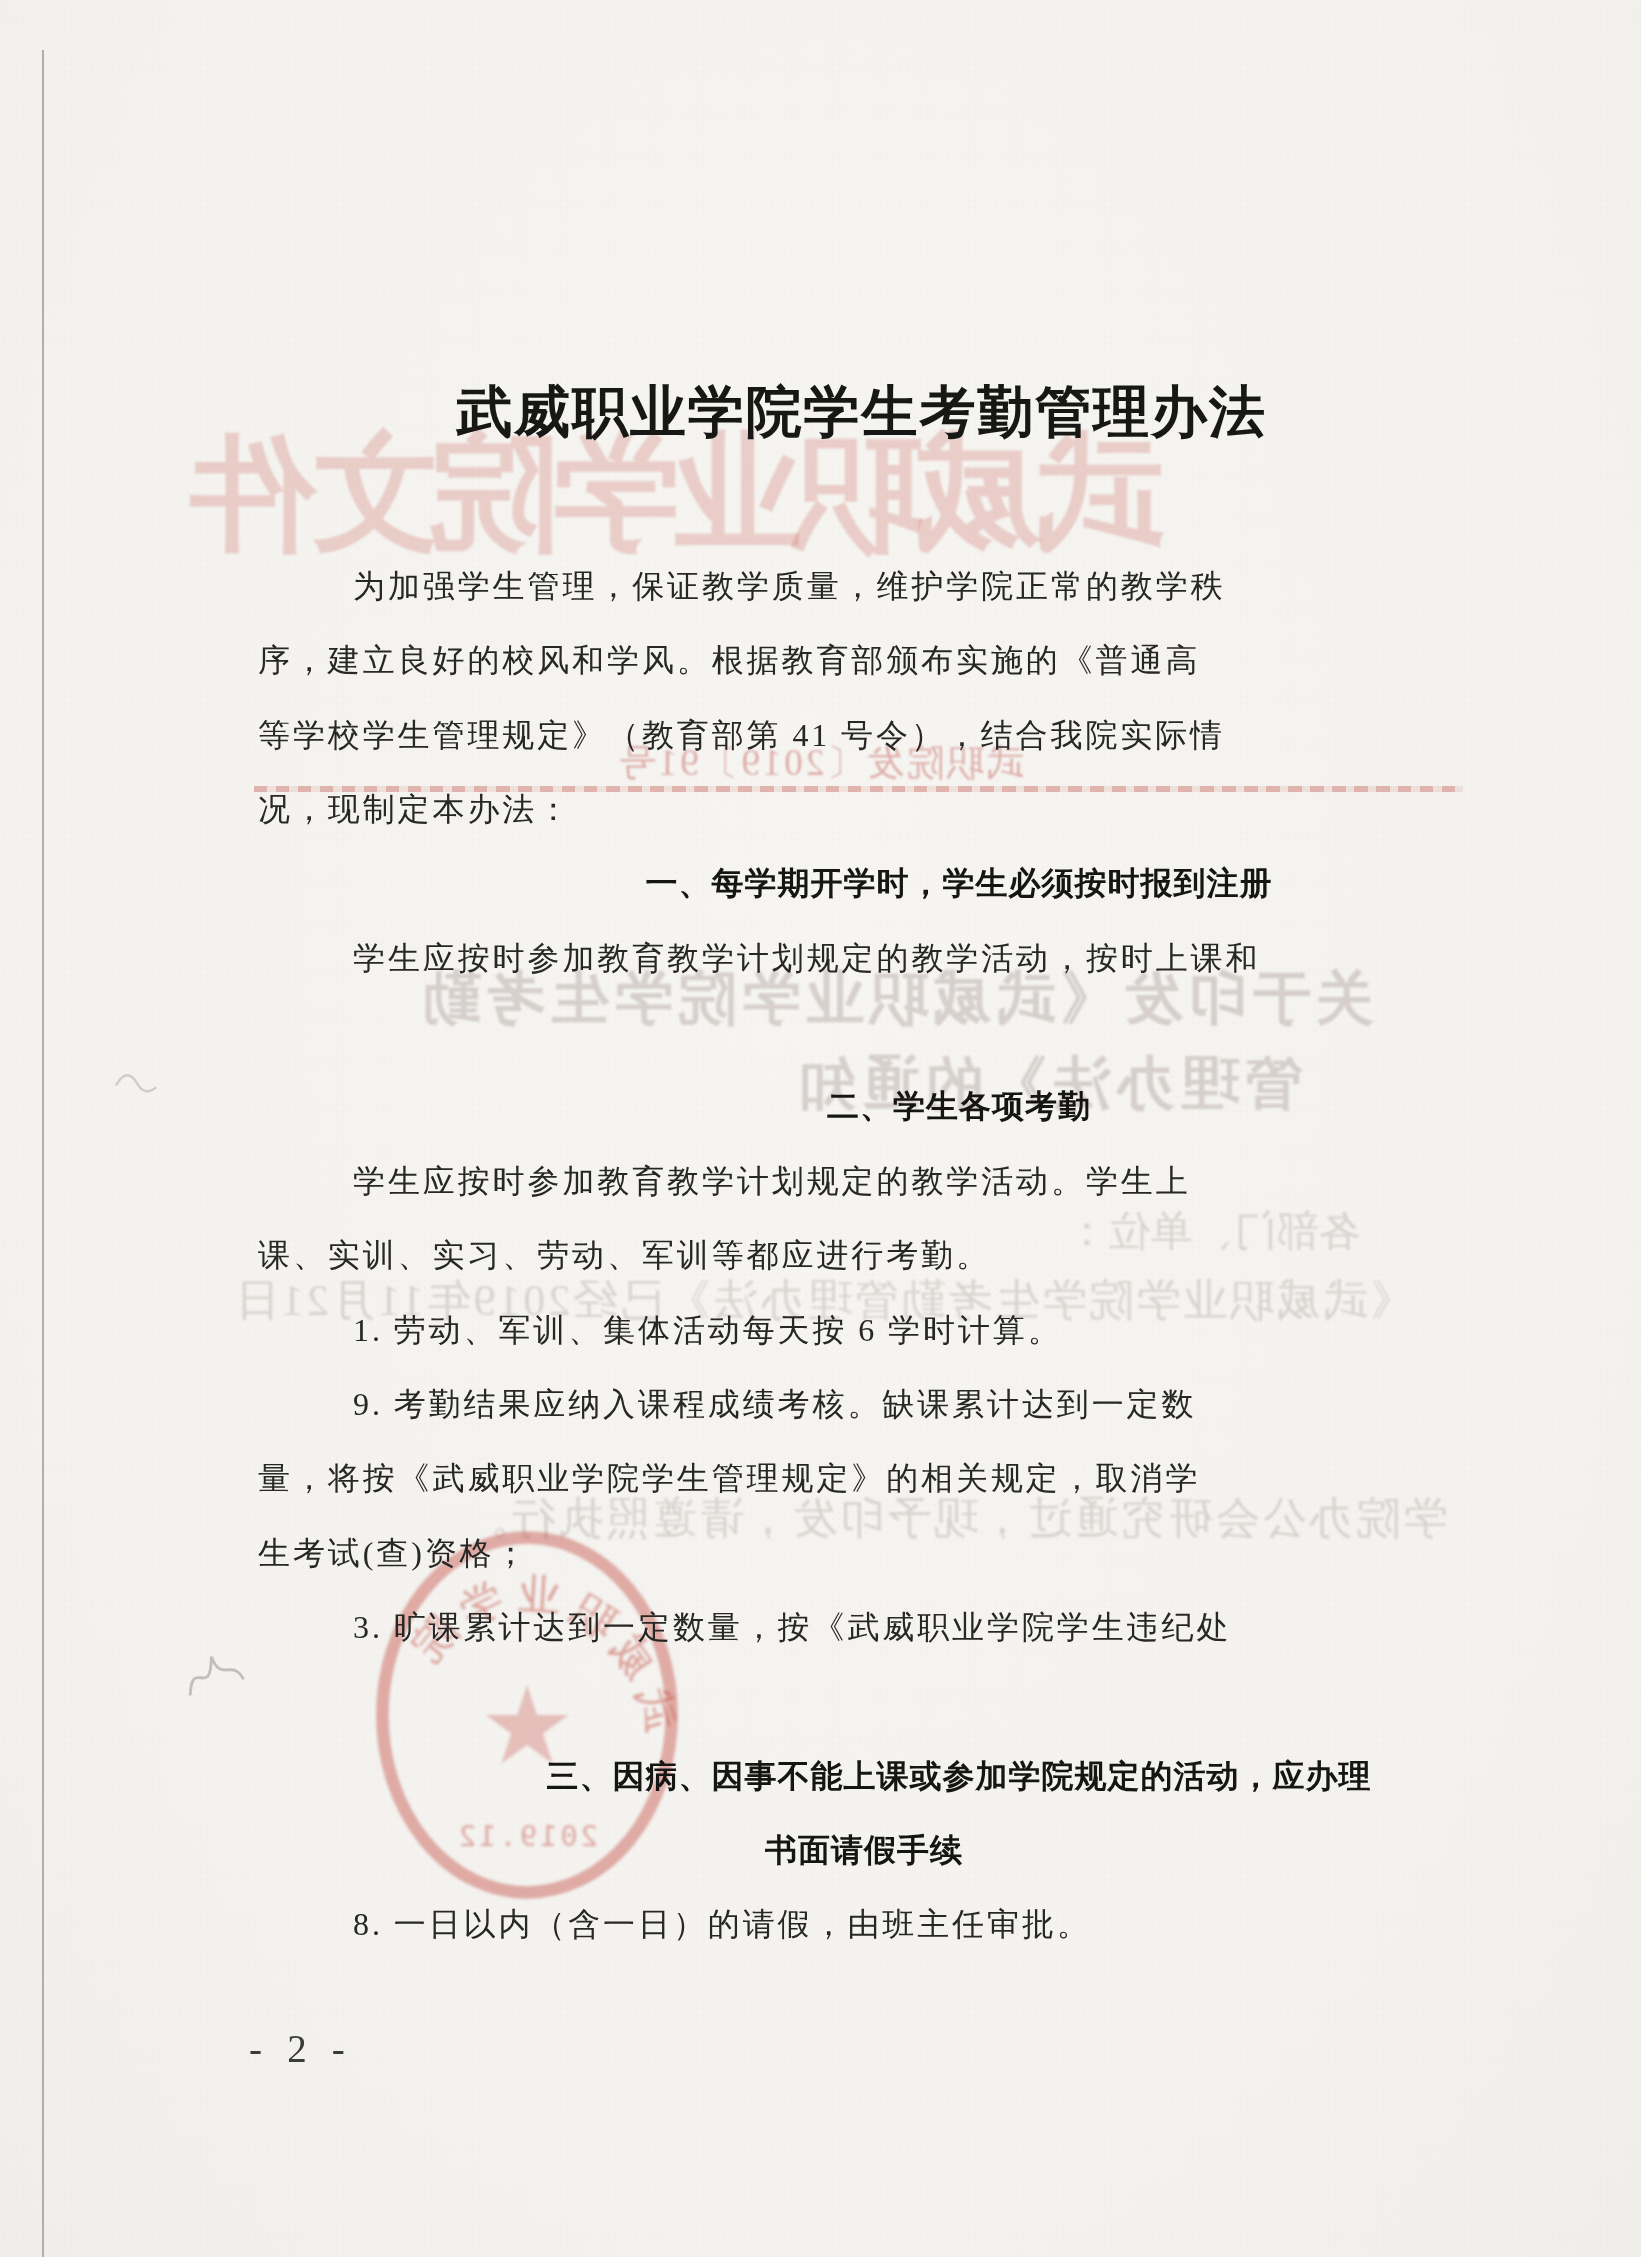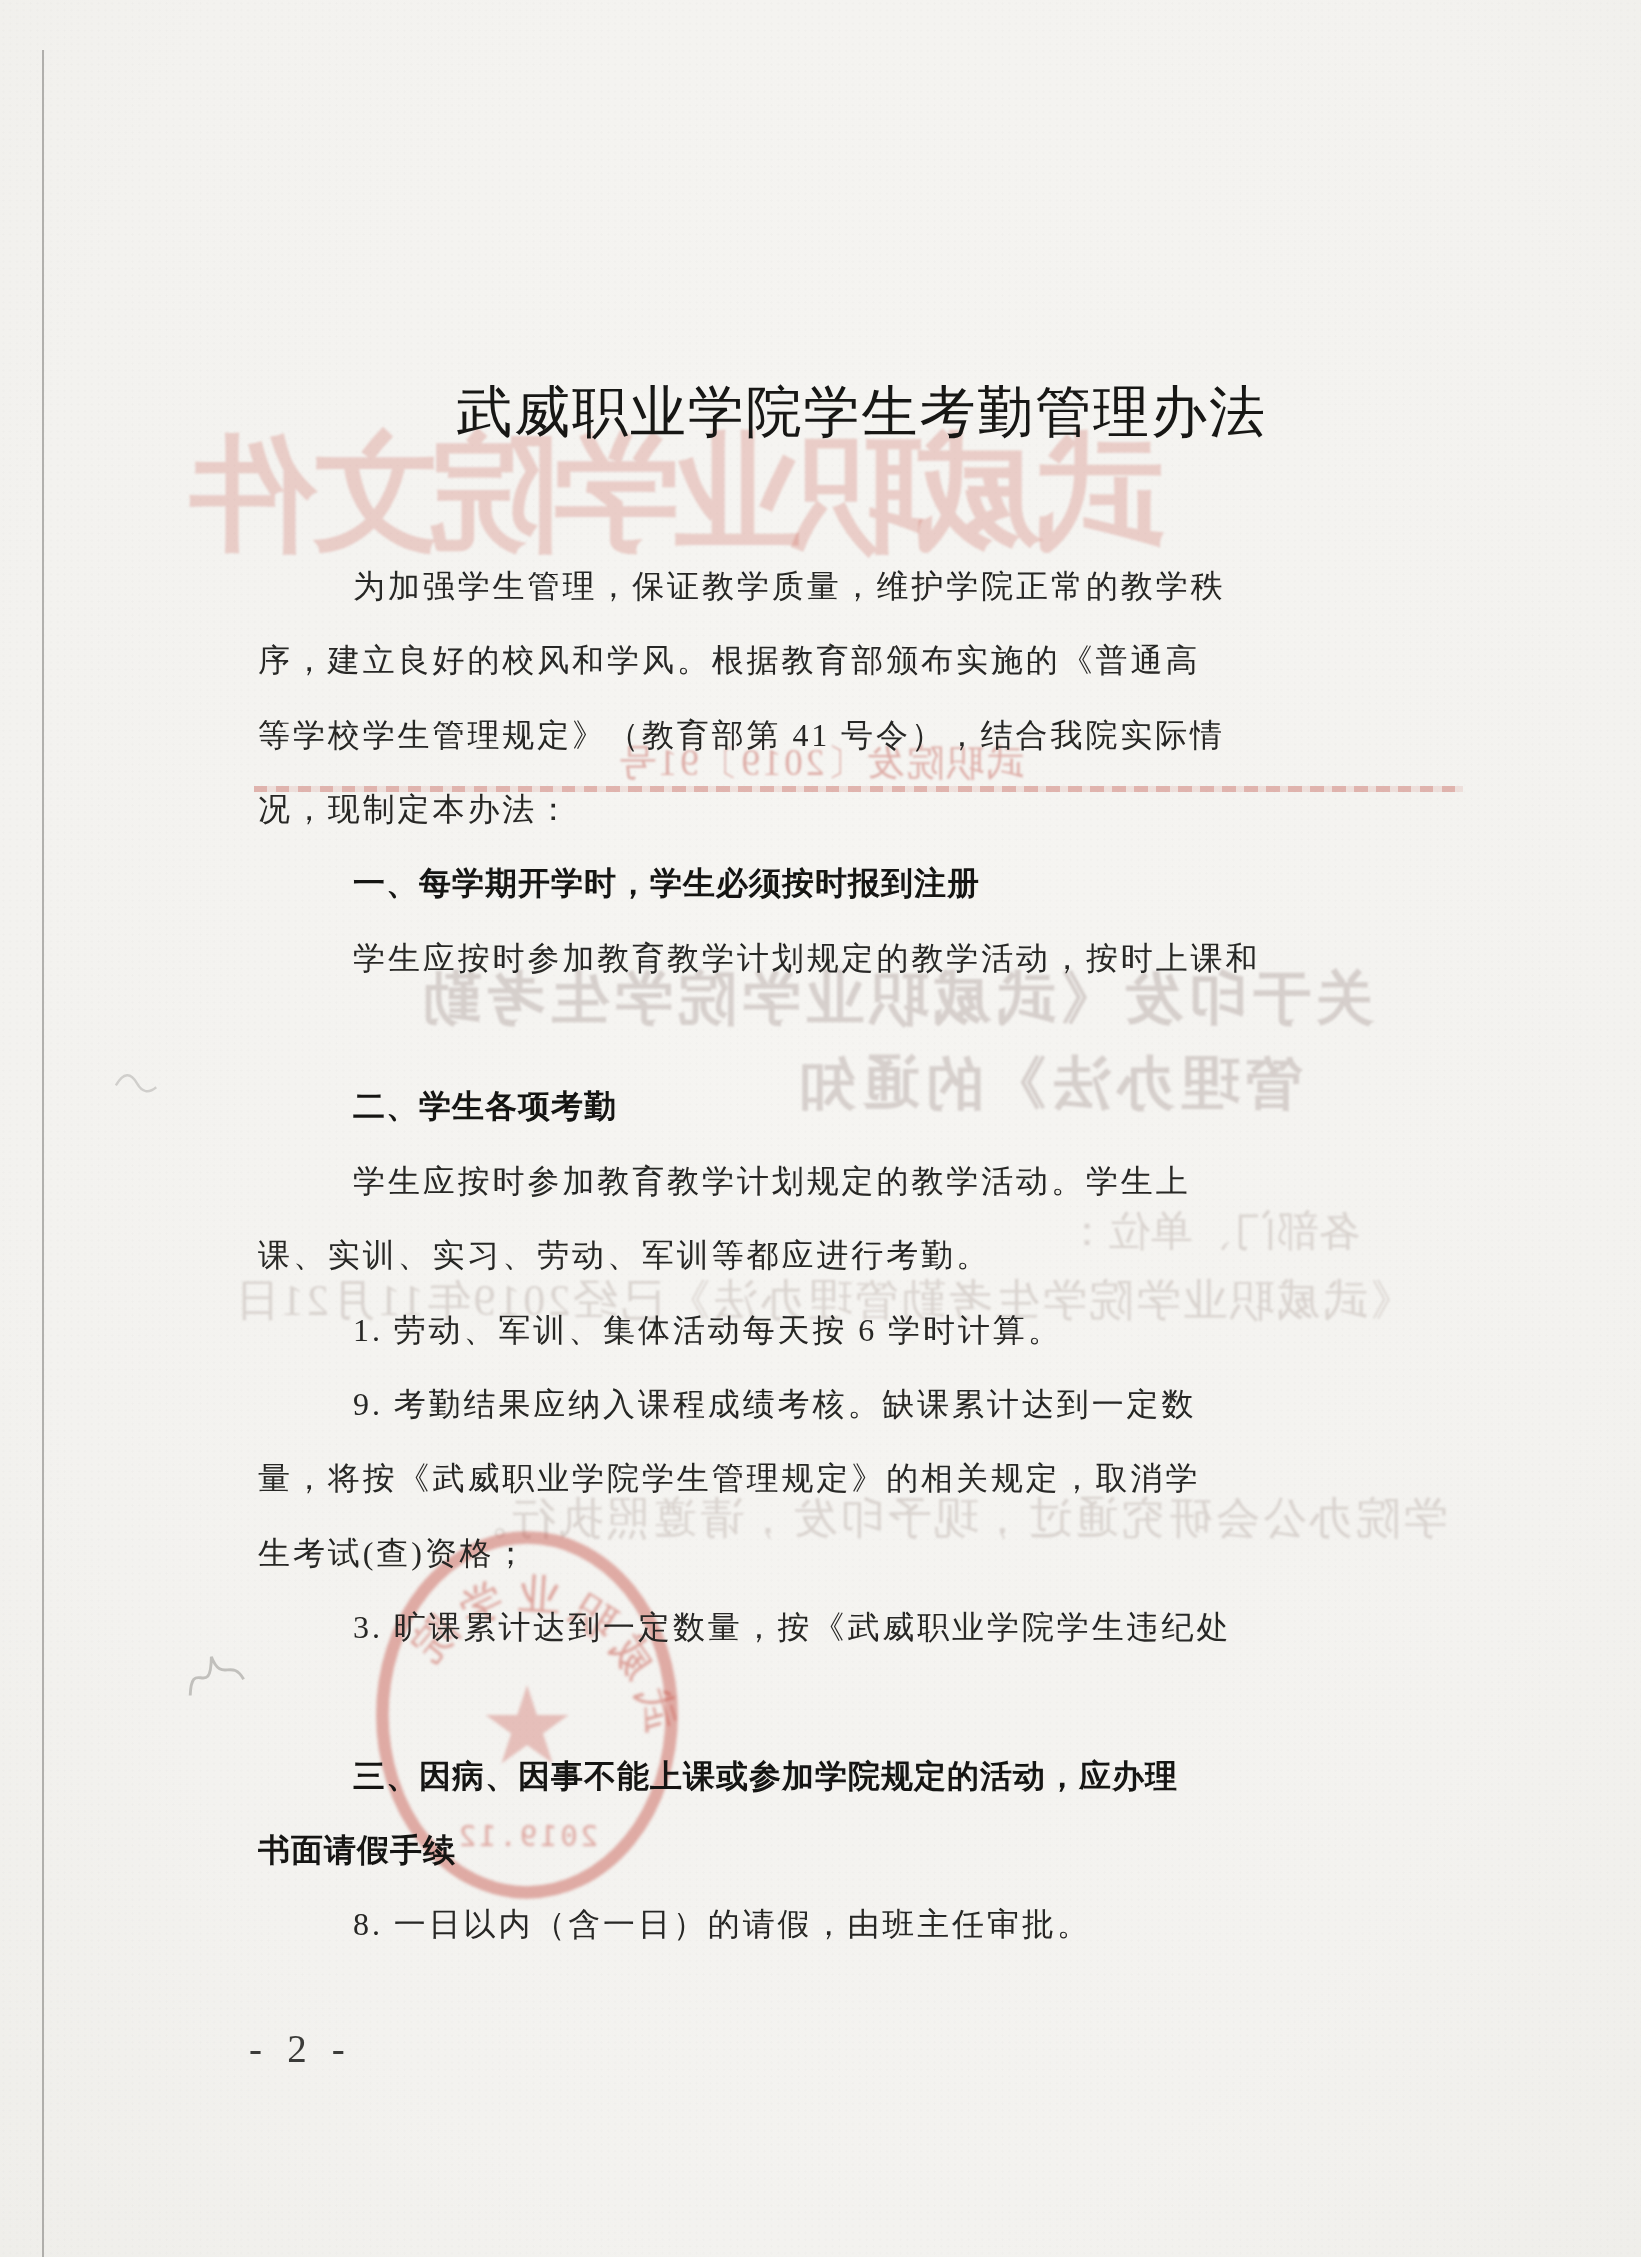--- a/index.html
+++ b/index.html
@@ -52,32 +52,32 @@
   
   .seal{
     position:absolute;left:365px;top:1524px;width:324px;height:382px;
     transform:scaleX(-1);filter:blur(1.4px);
   }
   
   .title{
     position:absolute;left:258px;top:375px;width:1207px;
     text-align:center;
     font-family:"DejaVu Sans","Liberation Sans",sans-serif;
-    font-weight:400;font-size:56px;letter-spacing:1.9px;color:#171715;
+    font-weight:700;font-size:56px;letter-spacing:1.9px;color:#171715;
     z-index:3;
   }
   .line{
     position:absolute;left:258px;width:1212px;height:74px;
     font-size:32px;line-height:56px;letter-spacing:2.9px;
     color:#272725;white-space:nowrap;z-index:3;
   }
   .line.indent{padding-left:95px;}
   .line.bold{
     font-family:"DejaVu Sans","Liberation Sans",sans-serif;
-    font-weight:700;color:#151513;letter-spacing:1px;
+    font-weight:700;color:#151513;letter-spacing:1px;text-align:center;
   }
   .pagenum{
     position:absolute;left:249px;top:2026px;
     font-size:39px;letter-spacing:7.7px;color:#3b3b39;z-index:3;
   }
   .pencil{position:absolute;z-index:2;}
 </style>
 </head>
 <body>
 

